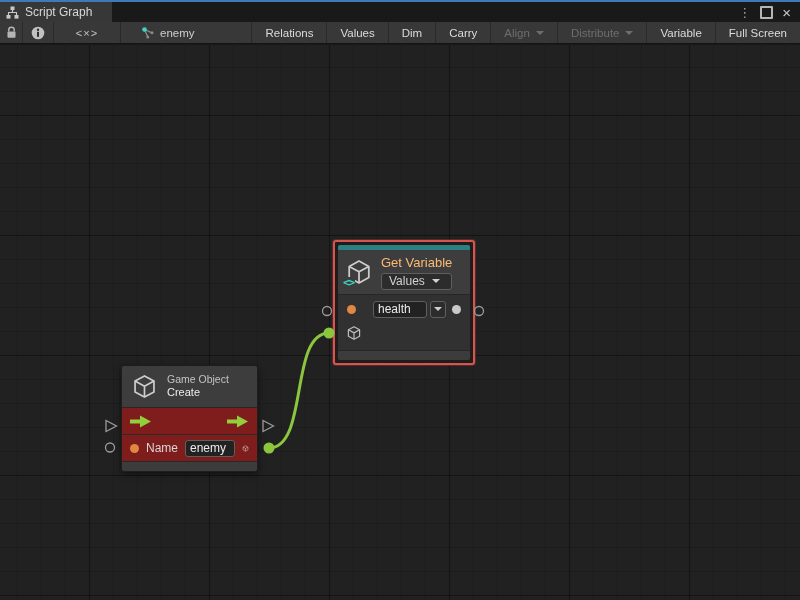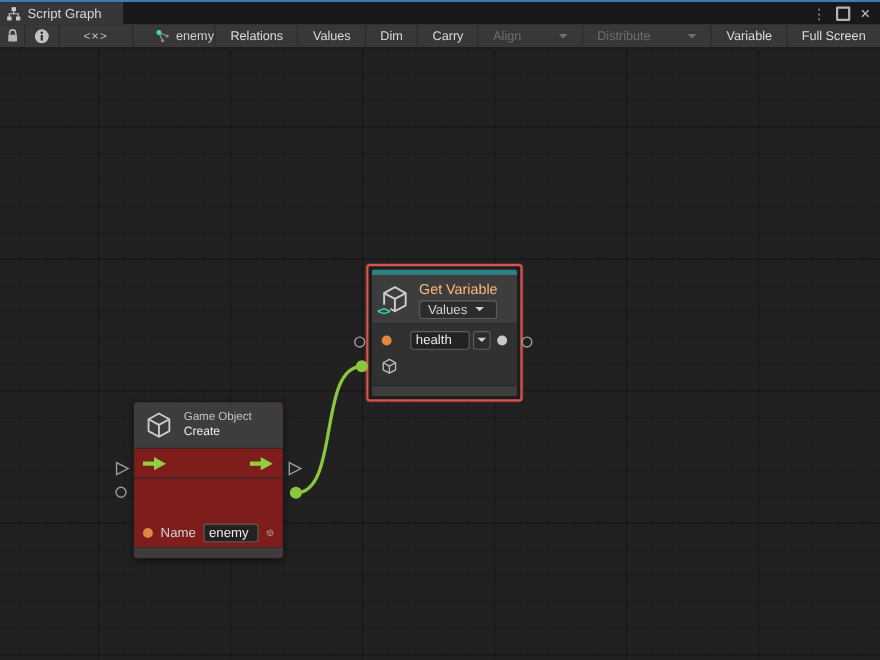--- a/index.html
+++ b/index.html
@@ -23,21 +23,21 @@
   .tcell{display:flex;align-items:center;justify-content:center;border-right:1px solid #2a2a2a;}
   .tcell.lock{width:22px;}
   .tcell.info{width:30px;}
   .tcell.code{width:66px;color:#c4c4c4;font-size:11px;letter-spacing:1px;}
   .graphref{display:flex;align-items:center;gap:5px;margin-left:20px;color:#cfcfcf;}
   .zoomgrp{display:flex;align-items:center;margin-left:34px;color:#cfcfcf;}
   .zoomtrack{position:relative;width:88px;height:2px;background:#8d8d8d;margin:0 6px 0 10px;}
   .zoomhandle{position:absolute;right:-2px;top:-4px;width:10px;height:10px;border-radius:50%;background:#a0a0a0;}
   .rightbtns{margin-left:auto;display:flex;align-items:stretch;height:100%;}
   .tbtn{display:flex;align-items:center;padding:0 13px;border-left:1px solid #2a2a2a;color:#dcdcdc;white-space:nowrap;}
-  .tbtn.disabled{color:#6e6e6e;gap:28px;}
+  .tbtn.disabled{color:#6e6e6e;}
   .caret{width:0;height:0;border-left:4px solid transparent;border-right:4px solid transparent;
          border-top:4px solid currentColor;margin-left:6px;}
 
   
   .canvas{position:absolute;top:45px;left:0;width:800px;height:555px;background-color:#212121;
     background-image:
       linear-gradient(to right, rgba(0,0,0,0.30) 1px, transparent 1px),
       linear-gradient(to bottom, rgba(0,0,0,0.30) 1px, transparent 1px),
       linear-gradient(to right, rgba(0,0,0,0.13) 1px, transparent 1px),
       linear-gradient(to bottom, rgba(0,0,0,0.13) 1px, transparent 1px);
@@ -63,21 +63,21 @@
   .field{background:#222222;border:1px solid #5f5f5f;border-radius:3px;color:#ececec;
          font-size:12px;height:15px;padding:0 4px;font-family:"Liberation Sans","DejaVu Sans",sans-serif;}
   .combo-btn{width:16px;height:17px;background:#2c2c2c;border:1px solid #5f5f5f;border-radius:3px;
              display:flex;align-items:center;justify-content:center;margin-left:3px;box-sizing:border-box;color:#cfcfcf;}
   .dropdown{display:inline-flex;align-items:center;gap:7px;background:#2c2c2c;border:1px solid #5f5f5f;
             border-radius:3px;padding:0 7px;height:17px;color:#d2d2d2;font-size:12px;box-sizing:border-box;}
 
   
   .node.create{left:121px;top:365px;width:137px;}
   .node.create .row1{height:27px;border-bottom:1px solid #2b2b2b;justify-content:space-between;}
-  .node.create .row2{height:26px;gap:7px;margin-top:36px;}
+  .node.create .row2{height:26px;gap:7px;}
 
   
   .selwrap{position:absolute;left:333px;top:240px;width:142px;height:125px;border:2px solid #d8544c;
            border-radius:3px;background:#1d1d1d;padding:3px;box-sizing:border-box;z-index:4;
            box-shadow:0 0 0 1px rgba(216,84,76,.25);}
   .node-inner{width:100%;height:100%;display:flex;flex-direction:column;background:#313131;
               border-radius:2px;overflow:hidden;}
   .tealstrip{height:5px;flex:0 0 auto;}
   .gv-header{background:#3d3d3d;border-bottom:1px solid #262626;display:flex;align-items:center;
              gap:8px;padding:4px 7px;height:45px;box-sizing:border-box;flex:0 0 auto;}

